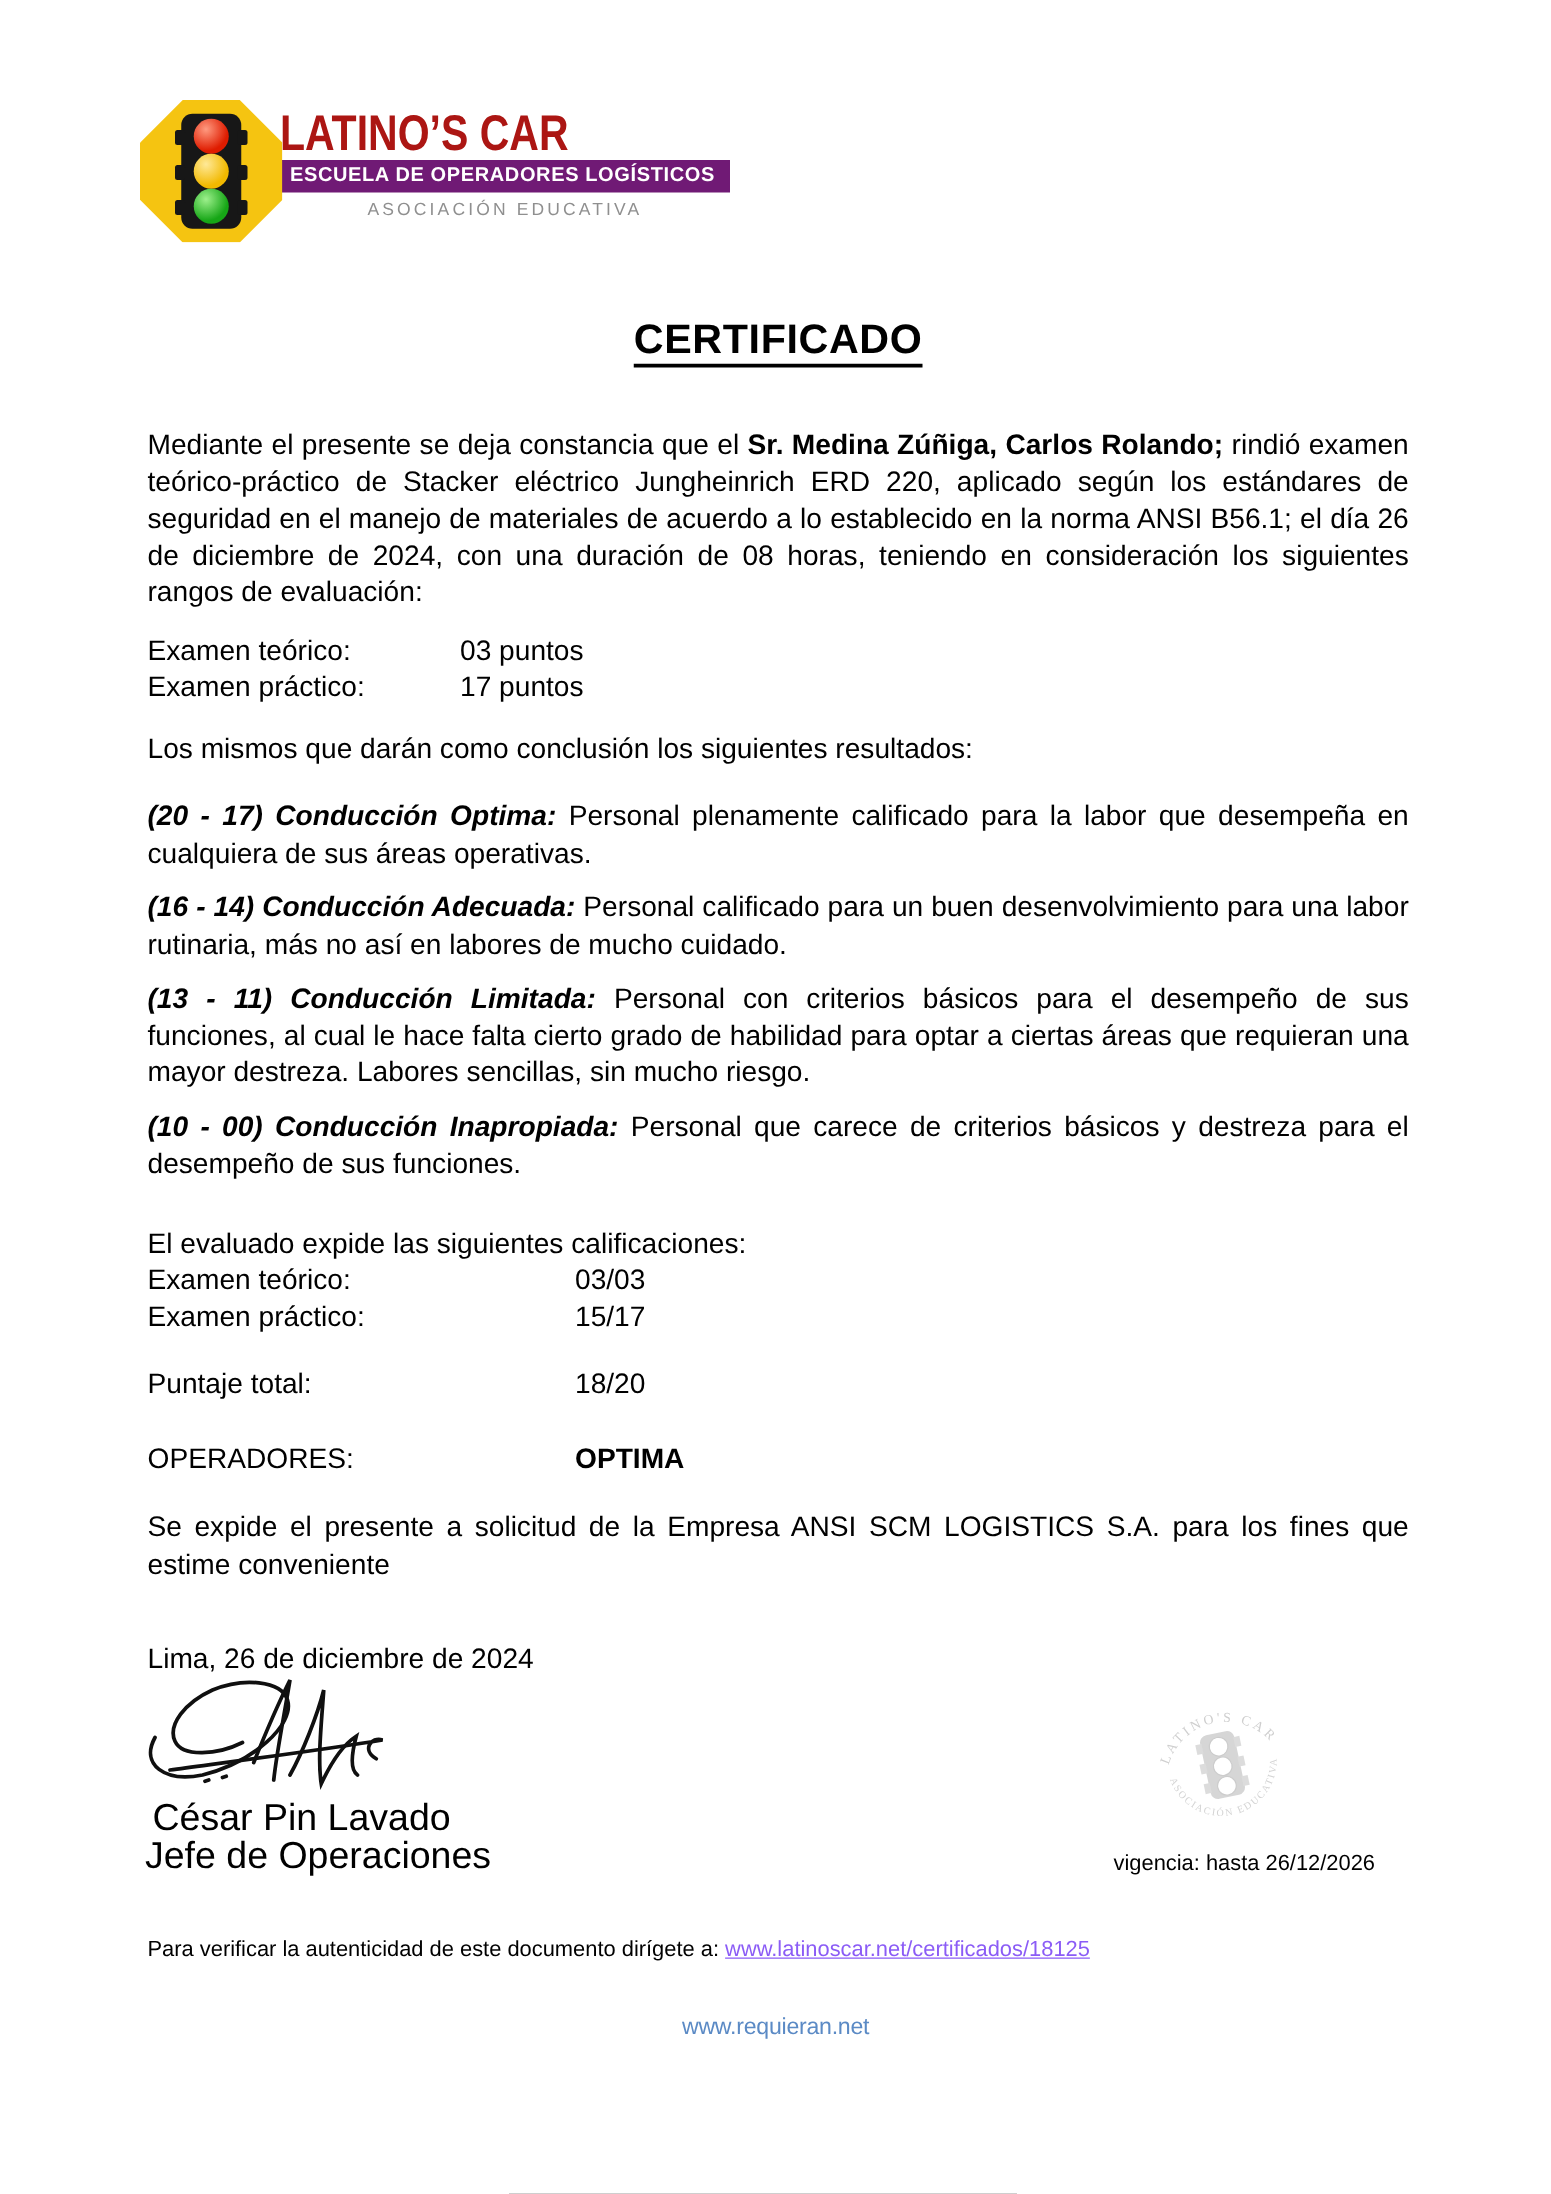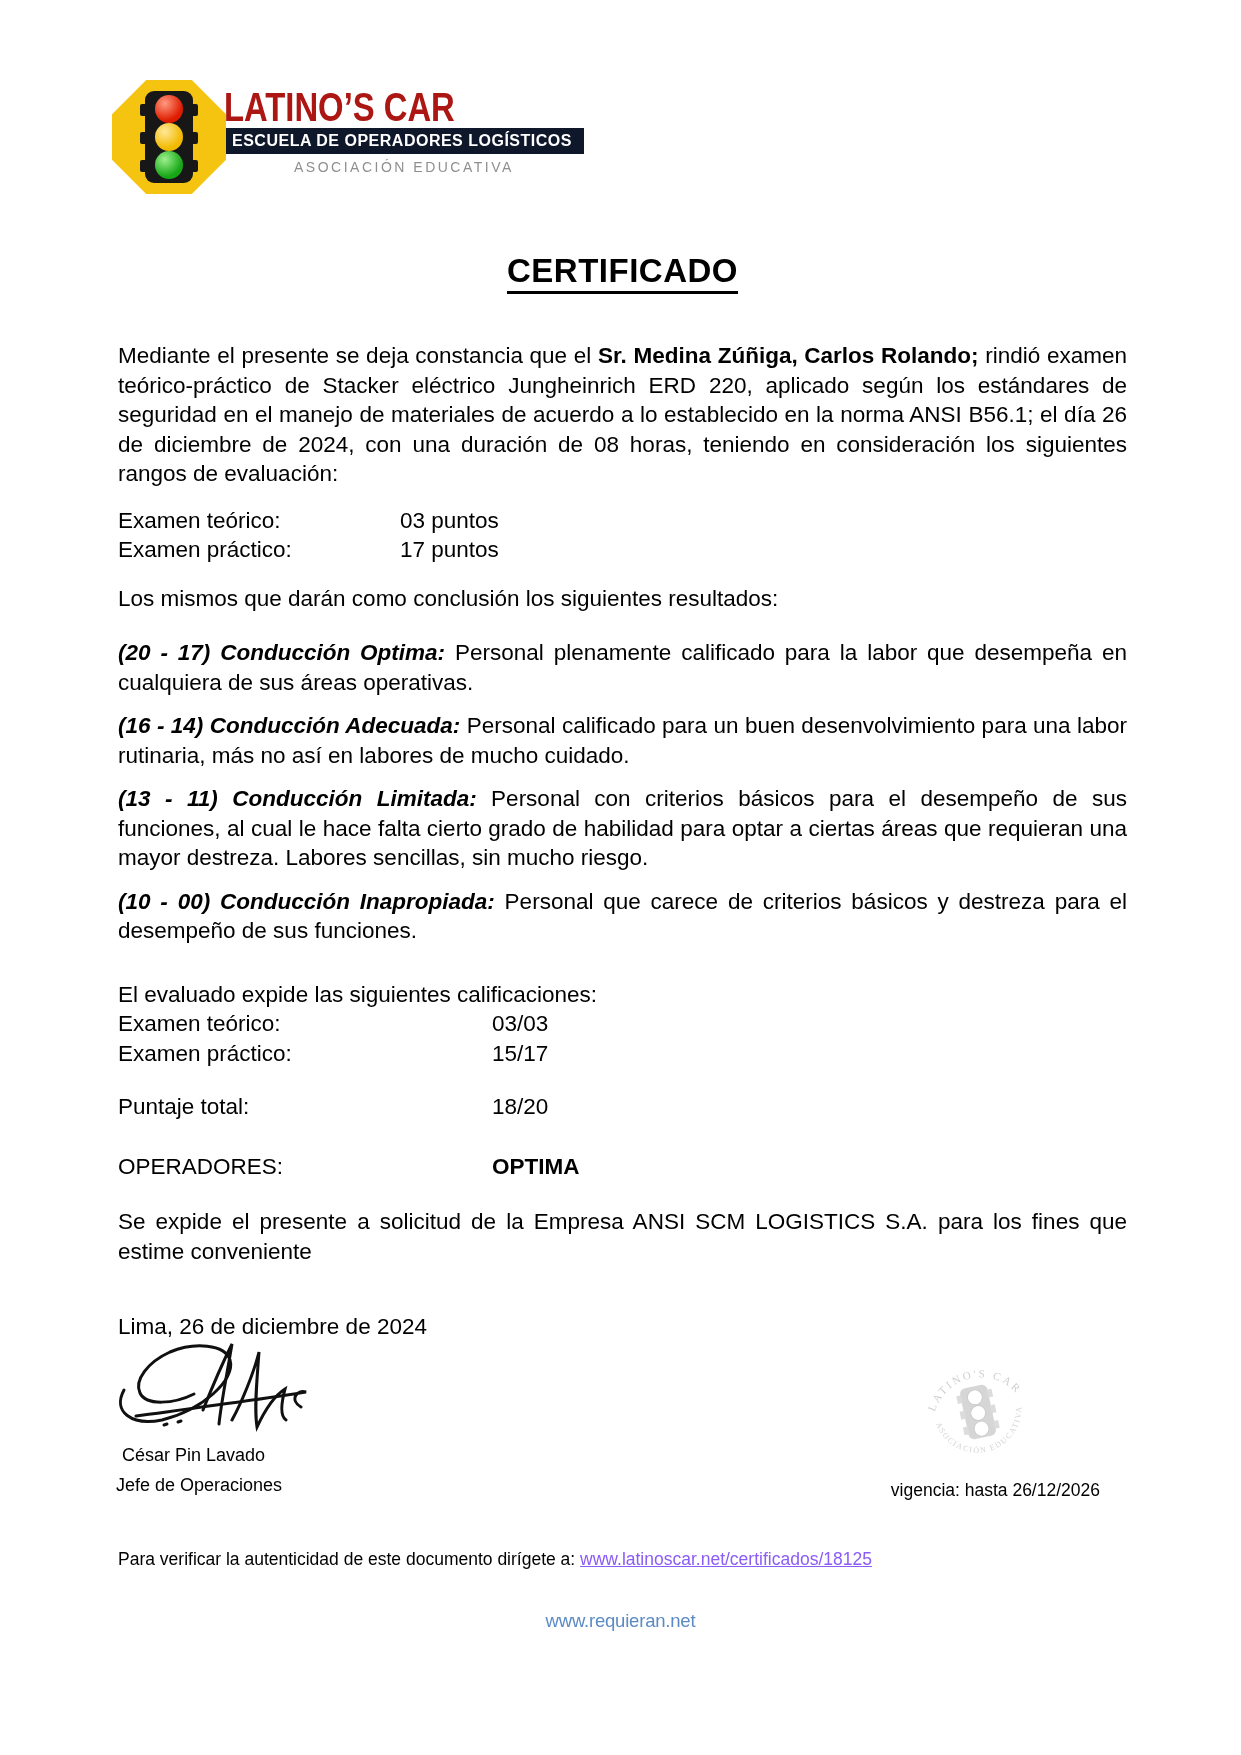--- a/index.html
+++ b/index.html
@@ -37,21 +37,21 @@
   .tl-green{background:radial-gradient(circle at 35% 30%, #9df08c, #16a616 65%);}
   .logo-text{position:relative;z-index:1;margin-left:-2px;padding-top:6px;}
   .logo-title{
     font-size:40px;font-weight:800;color:#AC1613;
     letter-spacing:0px;line-height:42px;
     transform:scaleX(.82);transform-origin:left center;
     white-space:nowrap;
   }
   .logo-banner{
     display:inline-block;
-    background:#0f172a;color:#fff;
+    background:#701a75;color:#fff;
     font-size:16px;font-weight:bold;
     padding:4px 12px 4px 26px;margin-left:-18px;
     letter-spacing:.5px;white-space:nowrap;
   }
   .logo-subtitle{
     text-align:center;color:#8F8F8F;font-size:14px;letter-spacing:2.5px;
     margin-top:5px;white-space:nowrap;
   }
   
   .doc{position:absolute;left:118px;top:252px;width:1009px;font-size:22.5px;line-height:29.5px;}
@@ -59,33 +59,33 @@
   .title-text{
     display:inline-block;font-size:33px;font-weight:bold;line-height:34px;
     border-bottom:3px solid #000;padding-bottom:3px;letter-spacing:.5px;
   }
   p{margin:0;}
   .just{text-align:justify;}
   .intro{margin-top:47px;}
   .b{font-weight:bold;}
   .bi{font-weight:bold;font-style:italic;}
   .rows1{margin-top:17px;}
-  .row{display:flex;gap:32px;}
+  .row{display:flex;}
   .rows1 .row-label{width:250px;flex:none;}
   .conclusion-intro{margin-top:19px;}
   .range-p{margin-top:14px;}
   .results-intro{margin-top:34px;}
   .rows2 .row-label{width:342px;flex:none;}
   .row-total{margin-top:24px;align-items:flex-end;}
   .row-cond{margin-top:30px;}
   .issuance{margin-top:26px;}
   .date-line{margin-top:46px;}
   
   .signature{position:absolute;left:108px;top:1330px;}
-  .signer{position:absolute;left:122px;top:1440px;font-size:18px;line-height:30px;}
+  .signer{position:absolute;left:122px;top:1440px;font-size:30px;line-height:30px;}
   .signer-role{margin-left:-6px;}
   .seal{position:absolute;left:918px;top:1352px;opacity:.8;}
   .validity{position:absolute;right:141px;top:1480px;font-size:17.5px;}
   
   .verification{position:absolute;left:118px;top:1549px;font-size:17.5px;}
   .verify-link{color:#8b5cf6;text-decoration:underline;}
   .footer{
     position:absolute;left:0;right:0;top:1606px;text-align:center;
     font-size:18.5px;line-height:30px;color:#1b1b1b;letter-spacing:-0.2px;
   }

